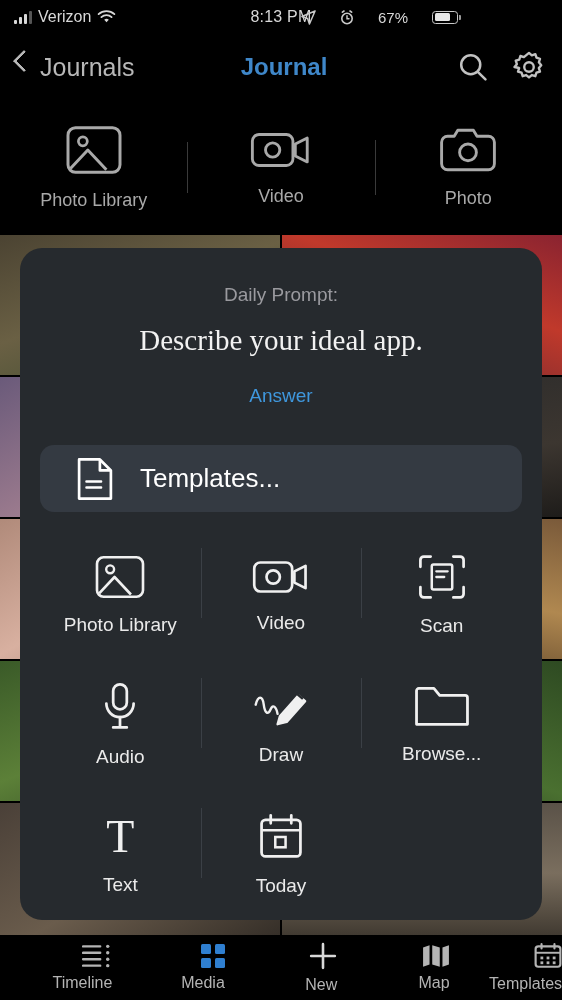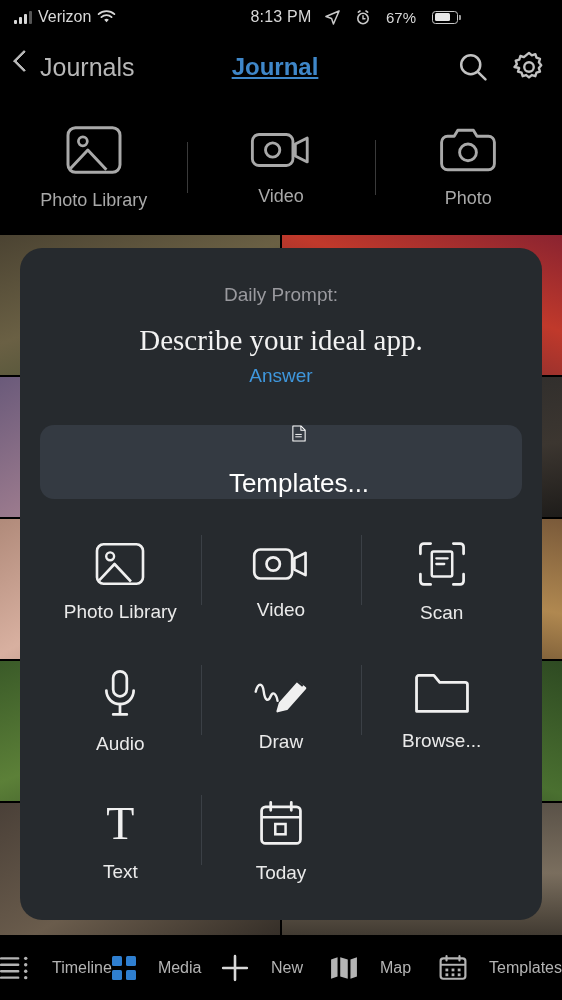--- a/index.html
+++ b/index.html
@@ -12,39 +12,39 @@
   .phone { position:relative; width:562px; height:1000px; background:#000; overflow:hidden; }
 
   
   .statusbar {
     position:absolute; top:0; left:0; width:470px; height:34px;
     display:flex; align-items:center; color:#d8d8d8; font-size:17px;
     z-index:40;
   }
   .sb-left { position:absolute; left:14px; display:flex; align-items:center; gap:6px; }
   .sb-center { position:absolute; left:0; width:562px; text-align:center; font-size:16px; letter-spacing:.2px; }
-  .sb-right { position:absolute; right:12px; display:flex; align-items:center; gap:16px; font-size:15px; }
+  .sb-right { position:absolute; right:12px; display:flex; align-items:center; gap:24px; font-size:15px; }
   .bars { display:flex; align-items:flex-end; gap:2px; height:13px; }
   .bars i { display:block; width:3px; background:#d8d8d8; border-radius:1px; }
   .bars i:nth-child(1){height:4px;} .bars i:nth-child(2){height:7px;}
   .bars i:nth-child(3){height:10px;} .bars i:nth-child(4){height:13px; background:#555;}
   .carrier { font-size:16px; }
   .batt { width:26px; height:13px; border:1.5px solid #c9c9c9; border-radius:3.5px; position:relative; }
   .batt::after{content:""; position:absolute; right:-4px; top:3.5px; width:2px; height:5px; background:#9a9a9a; border-radius:0 1px 1px 0;}
   .batt i { position:absolute; left:1.5px; top:1.5px; bottom:1.5px; width:66%; background:#e6e6e6; border-radius:1.5px; display:block; }
 
   
   .navbar {
     position:absolute; top:34px; left:0; width:562px; height:66px;
     display:flex; align-items:center; z-index:40;
   }
   .nav-back { position:absolute; left:16px; display:flex; gap:8px; color:#b7b7b7; font-size:25px; }
   .chev { width:16px; height:16px; border-left:3.2px solid #b7b7b7; border-bottom:3.2px solid #b7b7b7;
           transform:rotate(45deg); border-radius:1px; }
-  .nav-title { position:absolute; left:8px; width:534px; text-align:center; color:#3f87c9; font-size:24px; font-weight:bold;text-decoration:underline; }
+  .nav-title { position:absolute; left:17px; width:534px; text-align:center; color:#3f87c9; font-size:24px; font-weight:bold; }
   .nav-actions { position:absolute; right:16px; display:flex; align-items:center; gap:22px; }
 
   
   .strip {
     position:absolute; top:100px; left:0; width:562px; height:135px;
     background:#000; display:flex; align-items:center; z-index:30;
   }
   .strip-cell { flex:1; display:flex; flex-direction:column; align-items:center; justify-content:center; gap:14px; position:relative; }
   .strip-cell + .strip-cell::before {
     content:""; position:absolute; left:0; top:14px; bottom:14px; width:1px; background:#3a3a3a;
@@ -67,41 +67,41 @@
   .ph10{background:linear-gradient(180deg,#5a5248,#7a6e5e 50%,#3a342c);}
 
   
   .sheet {
     position:absolute; left:20px; top:248px; width:522px; height:672px;
     background:#262a2e; border-radius:22px; z-index:20;
     display:flex; flex-direction:column; align-items:center;
   }
   .prompt-kicker { margin-top:36px; color:#9a9a9f; font-size:19px;text-align:center; }
   .prompt-text { margin-top:18px; color:#f2f2f2; font-size:29px; font-family:"Liberation Serif", serif; }
-  .prompt-answer { margin-top:8px; color:#3f97dd; font-size:19px; }
+  .prompt-answer { margin-top:28px; color:#3f97dd; font-size:19px; }
 
   .templates {
     margin-top:38px; width:482px; height:74px; background:#343a42; border-radius:14px;
-    display:flex; align-items:center; gap:26px; padding-left:36px;flex-direction:column;
+    display:flex; align-items:center; gap:26px; padding-left:36px;
   }
   .templates-label { color:#fff; font-size:26px; }
 
   .grid { margin-top:18px; width:482px; display:grid; grid-template-columns:repeat(3,1fr); }
   .cell { height:130px; display:flex; flex-direction:column; align-items:center; justify-content:center; gap:14px; position:relative; }
   .cell:not(:nth-child(3n+1))::before {
     content:""; position:absolute; left:0; top:18px; bottom:42px; width:1px; background:#3b4046;
   }
   .cell-label { color:#eaeaea; font-size:19px; }
 
   
   .tabbar {
     position:absolute; left:0; bottom:0; width:562px; height:65px; background:#000;
     display:flex; align-items:center; z-index:40;
   }
-  .tab { flex:1; display:flex; flex-direction:row; align-items:center; gap:22px; }
+  .tab { flex:1; display:flex; flex-direction:column; align-items:flex-end; gap:6px; }
   .tab-label { font-size:16px; color:#b4b4b4; }
   .tab.active .tab-label { color:#b4b4b4; }
   .mgrid { display:grid; grid-template-columns:repeat(2,10px); grid-template-rows:repeat(2,10px); gap:4px; }
   .mgrid i { display:block; width:10px; height:10px; background:#2f7fd0; border-radius:1.5px; }
   svg { display:block; }
 </style>
 </head>
 <body>
 
 <div class="phone">

